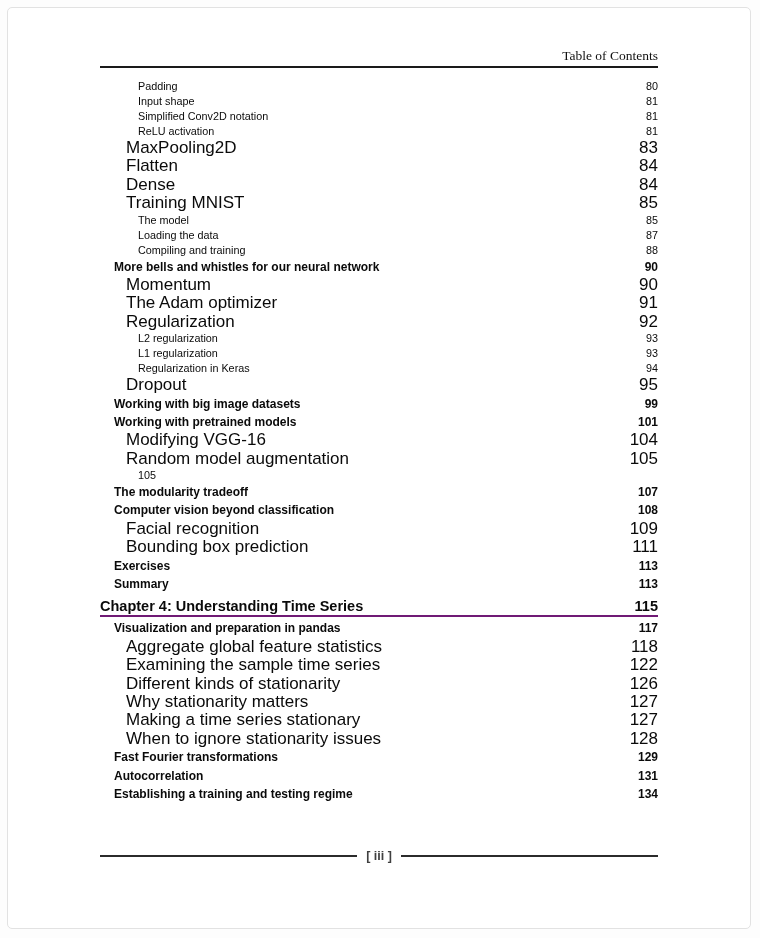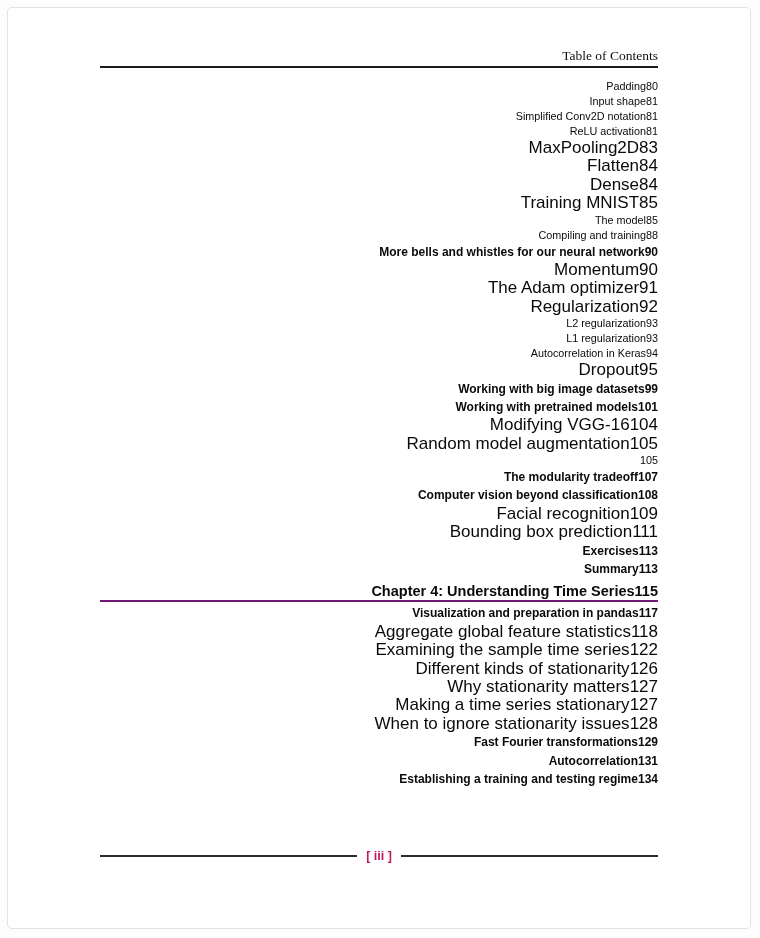--- a/index.html
+++ b/index.html
@@ -35,21 +35,21 @@
   .header-rule {
     height: 0;
     border-bottom: 2px solid #1a1a1a;
     margin-top: 3px;
   }
   .toc-list {
     margin-top: 11px;
   }
   .toc-row {
     display: flex;
-    justify-content: flex-end;
+    justify-content: space-between;
     align-items: baseline;
     box-sizing: border-box;
   }
   .toc-label { white-space: nowrap; }
   .toc-page  { white-space: nowrap; }
   .level-chapter {
     font-weight: bold;
     font-size: 14.5px;
     height: 21px;
     line-height: 21px;
@@ -87,21 +87,21 @@
   }
   .footer-rule {
     flex: 1;
     height: 0;
     border-top: 2px solid #2b2b2b;
   }
   .footer-label {
     font-weight: bold;
     font-size: 12.5px;
     line-height: 14px;
-    color: #be185d;
+    color: #404040;
   }
 </style>
 </head>
 <body>
 
 <div class="page">
   <div class="content">
 
     <div class="toc-header">
       <span>Table of Contents</span>
@@ -139,20 +139,24 @@
   </div>
         <div class="toc-row level-l2">
     <span class="toc-label">Training MNIST</span>
     <span class="toc-page">85</span>
   </div>
         <div class="toc-row level-l3">
     <span class="toc-label">The model</span>
     <span class="toc-page">85</span>
   </div>
         <div class="toc-row level-l3">
+    <span class="toc-label">Loading the data</span>
+    <span class="toc-page">87</span>
+  </div>
+        <div class="toc-row level-l3">
     <span class="toc-label">Compiling and training</span>
     <span class="toc-page">88</span>
   </div>
         <div class="toc-row level-l1">
     <span class="toc-label">More bells and whistles for our neural network</span>
     <span class="toc-page">90</span>
   </div>
         <div class="toc-row level-l2">
     <span class="toc-label">Momentum</span>
     <span class="toc-page">90</span>
@@ -167,21 +171,21 @@
   </div>
         <div class="toc-row level-l3">
     <span class="toc-label">L2 regularization</span>
     <span class="toc-page">93</span>
   </div>
         <div class="toc-row level-l3">
     <span class="toc-label">L1 regularization</span>
     <span class="toc-page">93</span>
   </div>
         <div class="toc-row level-l3">
-    <span class="toc-label">Autocorrelation in Keras</span>
+    <span class="toc-label">Regularization in Keras</span>
     <span class="toc-page">94</span>
   </div>
         <div class="toc-row level-l2">
     <span class="toc-label">Dropout</span>
     <span class="toc-page">95</span>
   </div>
         <div class="toc-row level-l1">
     <span class="toc-label">Working with big image datasets</span>
     <span class="toc-page">99</span>
   </div>

